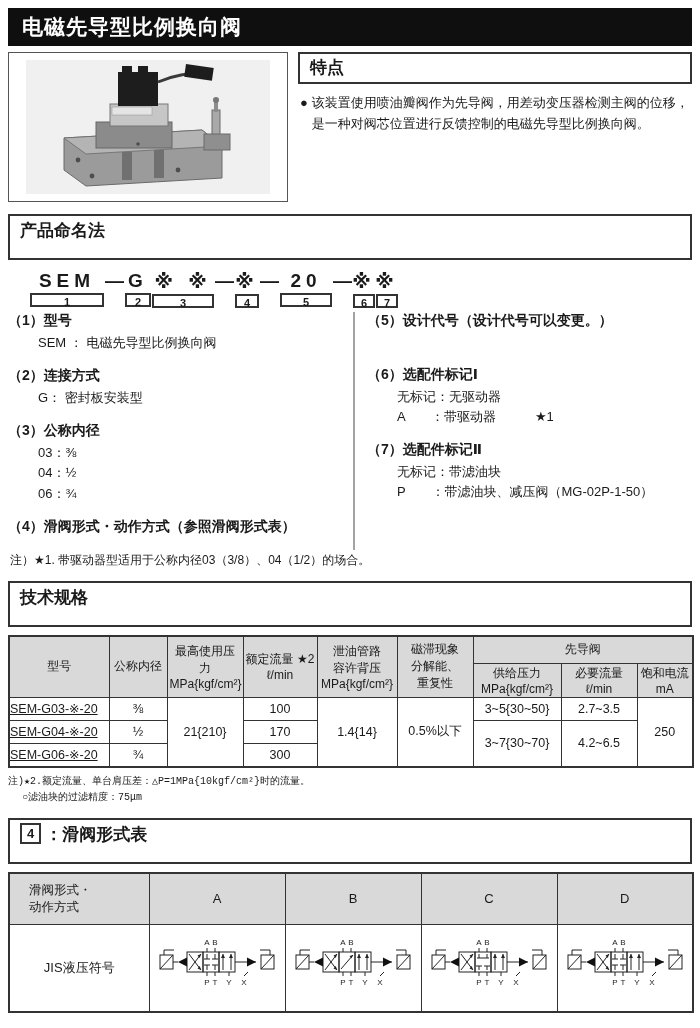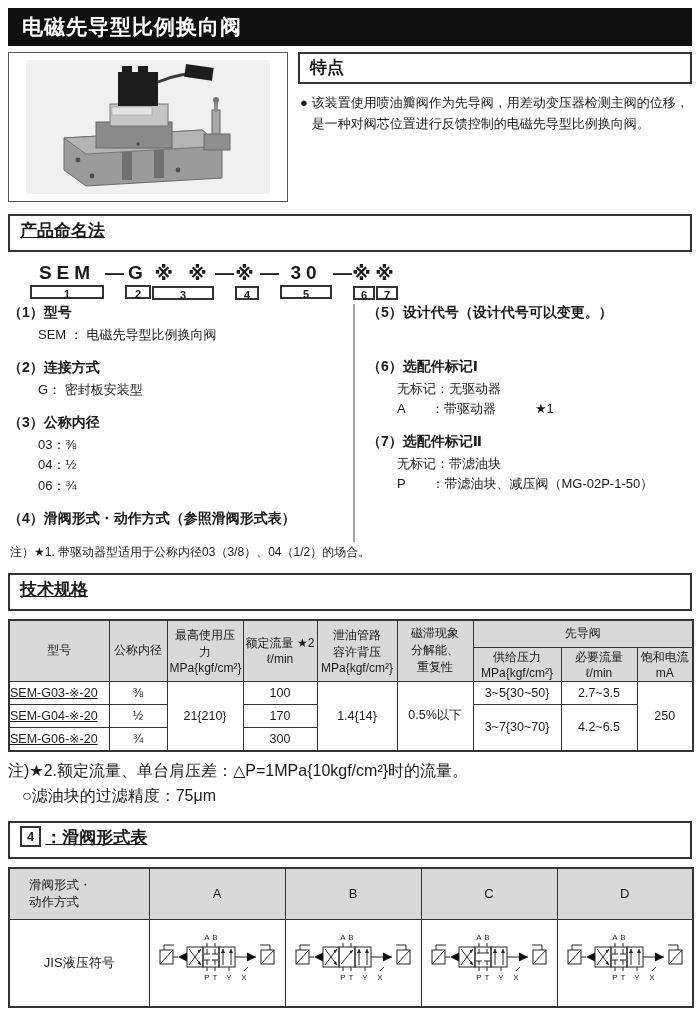--- a/index.html
+++ b/index.html
@@ -9,21 +9,21 @@
   .title-bar { background:#0f0f0f; color:#fff; font-size:21px; font-weight:bold; padding:5px 14px; letter-spacing:1px; }
 
   .top-row { display:flex; gap:10px; margin-top:6px; }
   .photo-box { width:280px; height:150px; border:1px solid #555; background:#fff; display:flex; align-items:center; justify-content:center; box-sizing:border-box; }
   .right-col { flex:1; }
   .feat-title-box { border:2px solid #333; padding:2px 10px 3px; font-weight:bold; font-size:17px; }
   .feat-bullets { margin-top:9px; font-size:13px; line-height:1.6; padding-left:2px; }
   .bullet { display:flex; }
   .bullet .dot { margin-right:4px; }
 
-  .section-box { border:2px solid #333; padding:3px 10px 8px; font-weight:bold; font-size:17px; margin-top:12px;text-decoration:underline; }
+  .section-box { border:2px solid #333; padding:3px 10px 16px; font-weight:bold; font-size:17px; margin-top:12px; }
   .numbox { display:inline-block; border:2px solid #333; padding:0 5px; margin-right:4px; font-size:13px; line-height:17px; vertical-align:2px; font-weight:bold; }
 
   .naming-code { display:flex; align-items:flex-start; gap:1px; margin:10px 0 4px 22px; }
   .ntok { display:flex; flex-direction:column; align-items:center; }
   .ntext { font-weight:bold; font-size:19px; letter-spacing:5px; white-space:nowrap; }
   .dash .ntext { letter-spacing:0; }
   .nbox { border:2px solid #333; font-size:11px; font-weight:bold; text-align:center; height:14px; line-height:14px; margin-top:1px; box-sizing:border-box; align-self:stretch; }
 
   .naming-cols { display:flex; font-size:13px; margin-top:4px; }
   .ncol-left { width:345px; }
@@ -34,21 +34,21 @@
   .gap-lg { margin-top:36px; }
   .note-line { font-size:12px; margin:2px 0 0 2px; }
 
   table { border-collapse:collapse; }
   .spec-table { width:684px; border:2px solid #333; margin-top:8px; table-layout:fixed; }
   .spec-table th, .spec-table td { border:1px solid #333; font-size:12px; text-align:center; padding:1px 2px; }
   .spec-table th { background:#d9d9d9; font-weight:normal; height:24px; }
   .spec-table td { height:20px; font-size:12.5px; }
   .spec-table td.model { text-align:left; padding-left:0;text-decoration:underline; }
   .pre { white-space:pre-line; }
-  .spec-notes { font-size:16px; margin-top:6px; line-height:1.6; }
+  .spec-notes { font-size:10px; margin-top:6px; line-height:1.6;font-family:Liberation Mono, monospace; }
   .spec-notes .n2 { margin-left:14px; }
 
   .spool-table { width:684px; border:2px solid #333; margin-top:8px; table-layout:fixed; }
   .spool-table th, .spool-table td { border:1px solid #333; text-align:center; }
   .spool-table th { background:#d9d9d9; font-weight:normal; height:48px; font-size:13px; }
   .spool-table th.first { font-size:12.5px; text-align:left; padding-left:19px; }
   .spool-table td { height:84px; background:#fff; font-size:13px; }
 
   .bottom-row { display:flex; gap:14px; margin-top:12px; align-items:flex-start; }
   .bottom-left { width:342px; }
@@ -127,21 +127,21 @@
         <div class="ntext">—</div>
       </div>
       <div class="ntok" style="width: 24px;">
         <div class="ntext">※</div>
         <div class="nbox">4</div>
       </div>
       <div class="ntok dash">
         <div class="ntext">—</div>
       </div>
       <div class="ntok" style="width: 52px;">
-        <div class="ntext">30</div>
+        <div class="ntext">20</div>
         <div class="nbox">5</div>
       </div>
       <div class="ntok dash">
         <div class="ntext">—</div>
       </div>
       <div class="ntok" style="width: 22px;">
         <div class="ntext">※</div>
         <div class="nbox">6</div>
       </div>
       <div class="ntok" style="width: 22px;">

